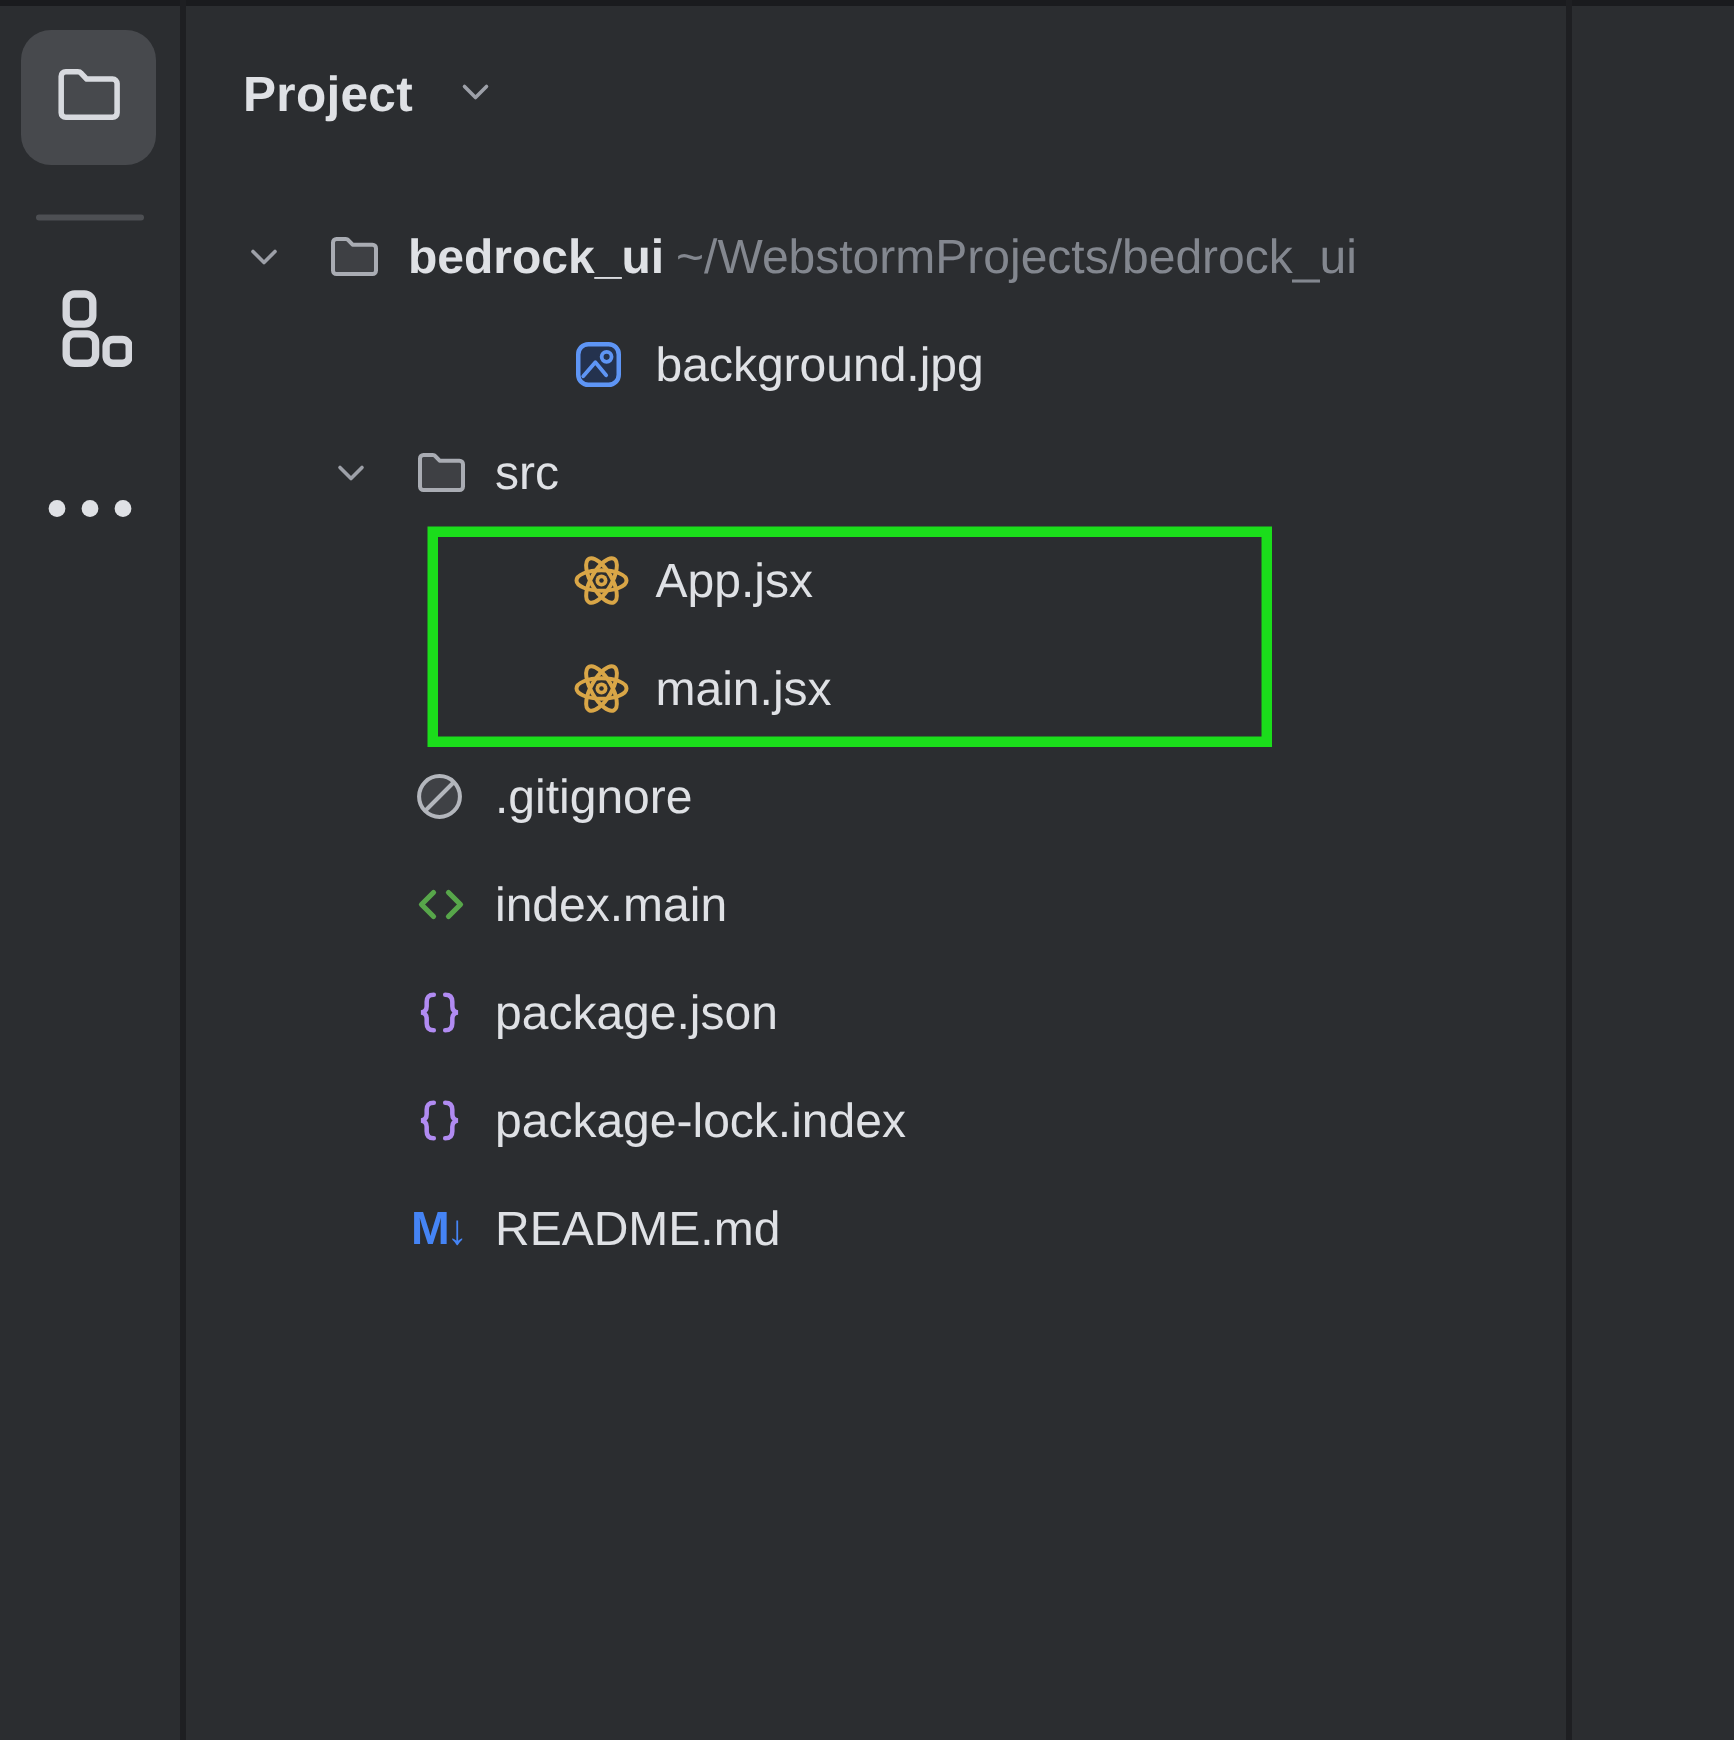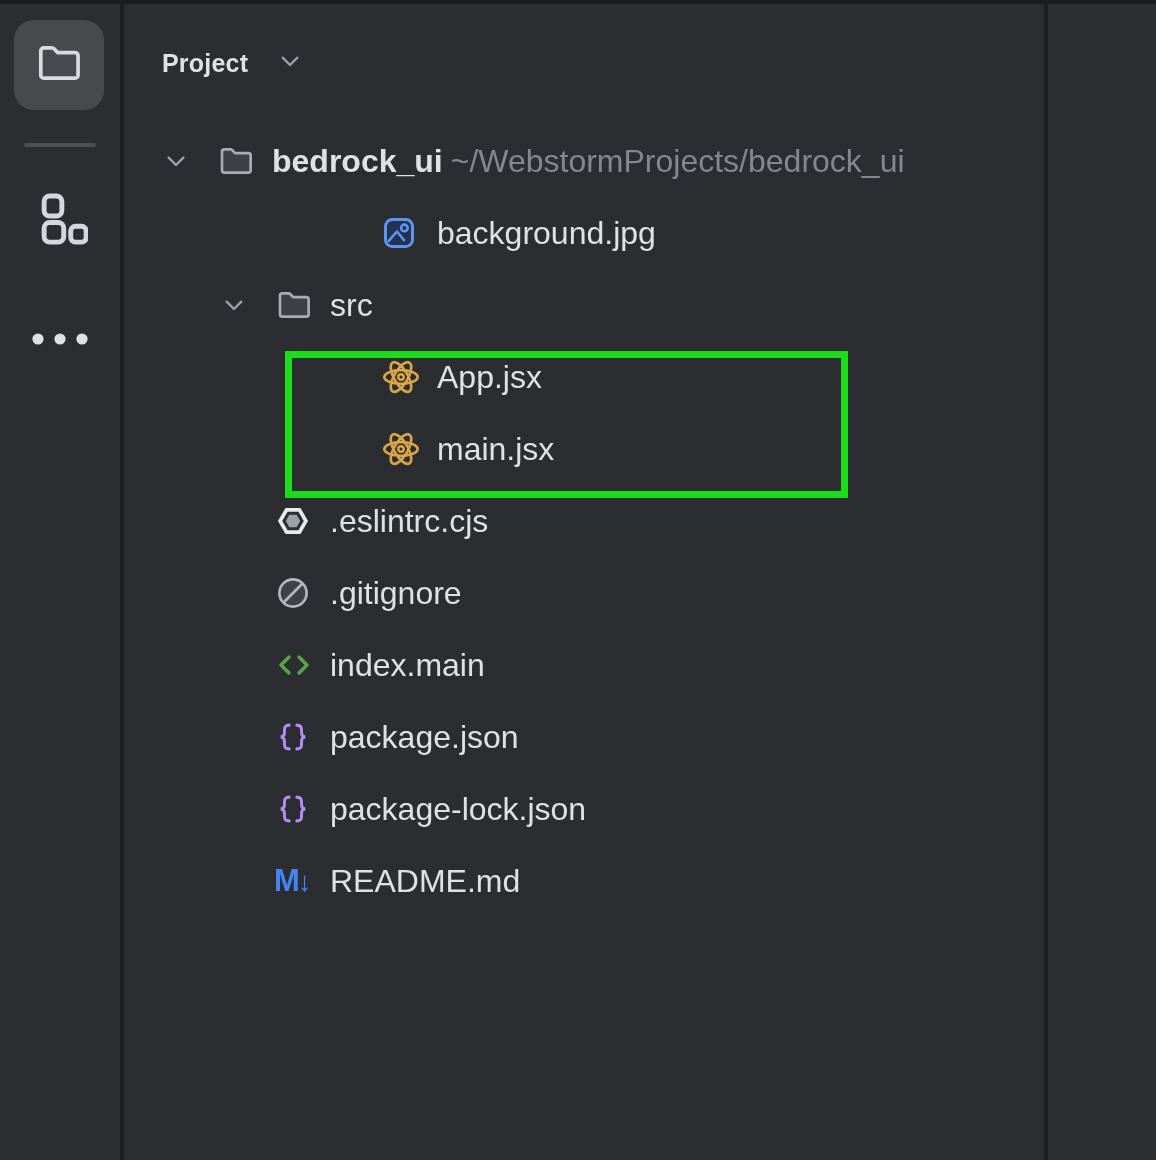--- a/index.html
+++ b/index.html
@@ -29,22 +29,22 @@
   }
   .toolbar-divider{position:absolute;left:24px;top:139px;width:72px;height:4px;border-radius:2px;background:var(--divider);}
   .structure-btn{position:absolute;left:32px;top:188px;width:56px;height:60px;display:flex;align-items:center;justify-content:center;}
   .more-btn{position:absolute;left:30px;top:326px;width:60px;height:22px;display:flex;align-items:center;justify-content:center;}
 
   
   .panel-header{
     position:absolute;left:162px;top:32px;height:62px;
     display:flex;align-items:center;gap:26px;
   }
-  .panel-title{font-size:25px;font-weight:bold;letter-spacing:.2px;}
-  .rows{position:absolute;left:124px;top:125px;width:920px;}
+  .panel-title{font-size:33px;font-weight:bold;letter-spacing:.2px;}
+  .rows{position:absolute;left:124px;top:135px;width:920px;}
   .row{height:72px;display:flex;align-items:center;position:relative;font-size:32px;}
   .row.lvl0{padding-left:36px;}
   .row.lvl1{padding-left:94px;}
   .row.lvl2{padding-left:153px;margin-left:48px;}
   .row.library-root{background:var(--library-row);}
   .row.selected::before{
     content:"";position:absolute;left:36px;right:34px;top:4px;bottom:4px;
     border-radius:14px;background:var(--selected);
   }
   .row>*{position:relative;z-index:1;}
@@ -183,31 +183,20 @@
           <ellipse cx="12" cy="12" rx="10" ry="4.1" transform="rotate(60 12 12)"></ellipse>
           <ellipse cx="12" cy="12" rx="10" ry="4.1" transform="rotate(120 12 12)"></ellipse>
         </g>
         <circle cx="12" cy="12" r="2.4" fill="#d9a647"></circle>
         <circle cx="12" cy="12" r="0.9" fill="#2b2d30"></circle>
       </svg>
     </span>
     <span class="label">main.jsx</span>
   </div>
 
-  <div class="row lvl1">
-    <span class="chev-spacer"></span>
-    <span class="ficon">
-      <svg width="38" height="38" viewBox="0 0 24 24">
-        <polygon points="21.5,12 16.75,20.2 7.25,20.2 2.5,12 7.25,3.8 16.75,3.8" fill="#e8eaed"></polygon>
-        <polygon points="18.8,12 15.4,17.9 8.6,17.9 5.2,12 8.6,6.1 15.4,6.1" fill="#2b2d30"></polygon>
-        <polygon points="16.6,12 14.3,16 9.7,16 7.4,12 9.7,8 14.3,8" fill="#9da0a8"></polygon>
-      </svg>
-    </span>
-    <span class="label">.eslintrc.cjs</span>
-  </div>
 
   <div class="row lvl1">
     <span class="chev-spacer"></span>
     <span class="ficon">
       <svg width="38" height="38" viewBox="0 0 24 24">
         <circle cx="12" cy="12" r="8.6" fill="#3f4145" stroke="#b3b6bc" stroke-width="1.7"></circle>
         <line x1="6.2" y1="17.8" x2="17.8" y2="6.2" stroke="#b3b6bc" stroke-width="1.7"></line>
       </svg>
     </span>
     <span class="label">.gitignore</span>
@@ -240,21 +229,21 @@
   <div class="row lvl1">
     <span class="chev-spacer"></span>
     <span class="ficon">
       <svg width="38" height="38" viewBox="0 0 24 24">
         <g fill="none" stroke="#b18bf2" stroke-width="1.9" stroke-linecap="round">
           <path d="M9.6 4.5 c-2.1 0-3 1-3 3 v1.9 c0 1.4-.9 2.4-2.3 2.6 1.4.2 2.3 1.2 2.3 2.6 v1.9 c0 2 0.9 3 3 3"></path>
           <path d="M14.4 4.5 c2.1 0 3 1 3 3 v1.9 c0 1.4.9 2.4 2.3 2.6 -1.4.2-2.3 1.2-2.3 2.6 v1.9 c0 2-0.9 3-3 3"></path>
         </g>
       </svg>
     </span>
-    <span class="label">package-lock.json</span>
+    <span class="label">package-lock.index</span>
   </div>
 
   <div class="row lvl1">
     <span class="chev-spacer"></span>
     <span class="ficon">
       <span class="md-glyph"><span>M</span><span class="dn">↓</span></span>
     </span>
     <span class="label">README.md</span>
   </div>
 

